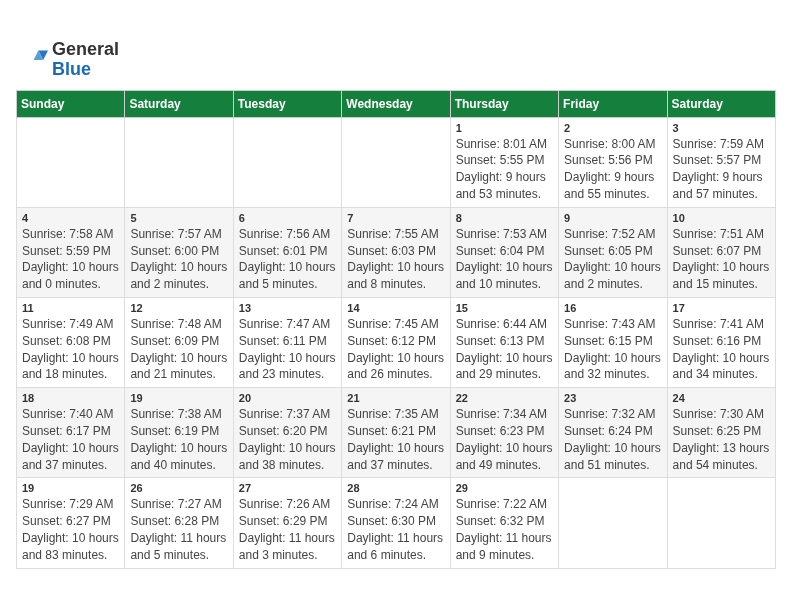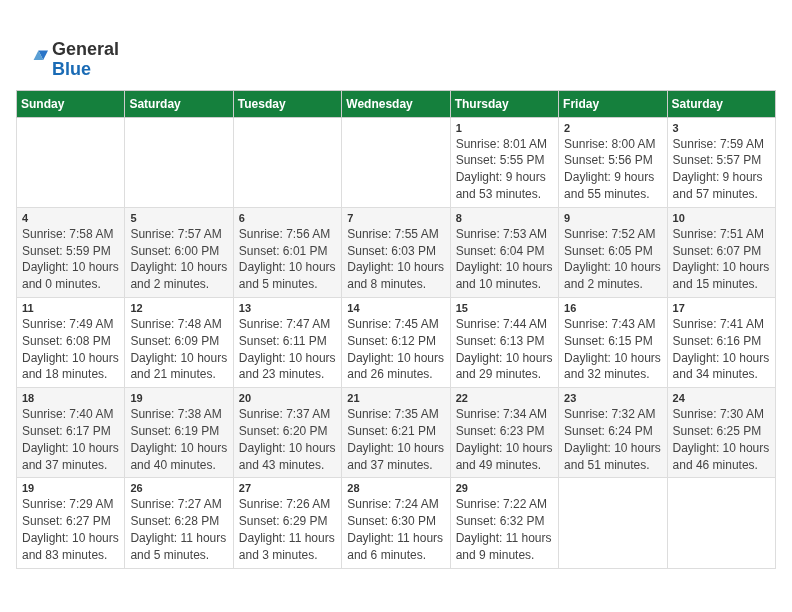--- a/index.html
+++ b/index.html
@@ -240,21 +240,21 @@
           <div class="day-num">14</div>
           <div class="day-detail">
             <div>Sunrise: 7:45 AM</div>
             <div>Sunset: 6:12 PM</div>
             <div>Daylight: 10 hours and 26 minutes.</div>
           </div>
         </td>
         <td>
           <div class="day-num">15</div>
           <div class="day-detail">
-            <div>Sunrise: 7:44 AM</div>
+            <div>Sunrise: 6:44 AM</div>
             <div>Sunset: 6:13 PM</div>
             <div>Daylight: 10 hours and 29 minutes.</div>
           </div>
         </td>
         <td>
           <div class="day-num">16</div>
           <div class="day-detail">
             <div>Sunrise: 7:43 AM</div>
             <div>Sunset: 6:15 PM</div>
             <div>Daylight: 10 hours and 32 minutes.</div>
@@ -284,21 +284,21 @@
             <div>Sunrise: 7:38 AM</div>
             <div>Sunset: 6:19 PM</div>
             <div>Daylight: 10 hours and 40 minutes.</div>
           </div>
         </td>
         <td>
           <div class="day-num">20</div>
           <div class="day-detail">
             <div>Sunrise: 7:37 AM</div>
             <div>Sunset: 6:20 PM</div>
-            <div>Daylight: 10 hours and 43 minutes.</div>
+            <div>Daylight: 10 hours and 38 minutes.</div>
           </div>
         </td>
         <td>
           <div class="day-num">21</div>
           <div class="day-detail">
             <div>Sunrise: 7:35 AM</div>
             <div>Sunset: 6:21 PM</div>
             <div>Daylight: 10 hours and 37 minutes.</div>
           </div>
         </td>
@@ -316,21 +316,21 @@
             <div>Sunrise: 7:32 AM</div>
             <div>Sunset: 6:24 PM</div>
             <div>Daylight: 10 hours and 51 minutes.</div>
           </div>
         </td>
         <td>
           <div class="day-num">24</div>
           <div class="day-detail">
             <div>Sunrise: 7:30 AM</div>
             <div>Sunset: 6:25 PM</div>
-            <div>Daylight: 10 hours and 46 minutes.</div>
+            <div>Daylight: 13 hours and 54 minutes.</div>
           </div>
         </td>
       </tr>
       <tr>
         <td>
           <div class="day-num">19</div>
           <div class="day-detail">
             <div>Sunrise: 7:29 AM</div>
             <div>Sunset: 6:27 PM</div>
             <div>Daylight: 10 hours and 83 minutes.</div>

